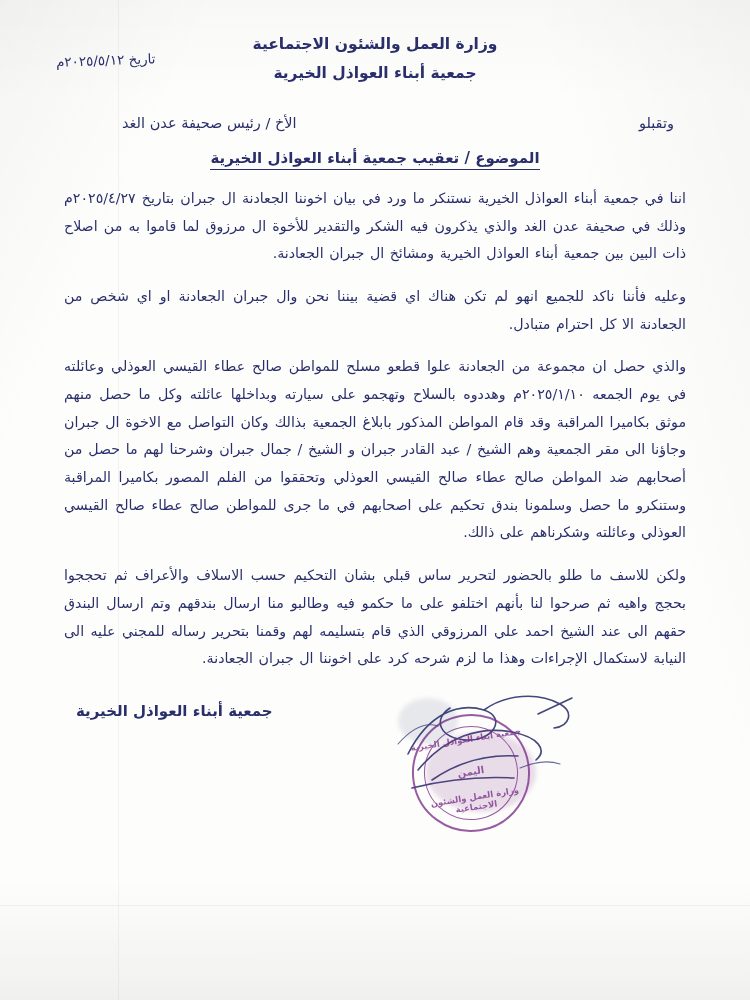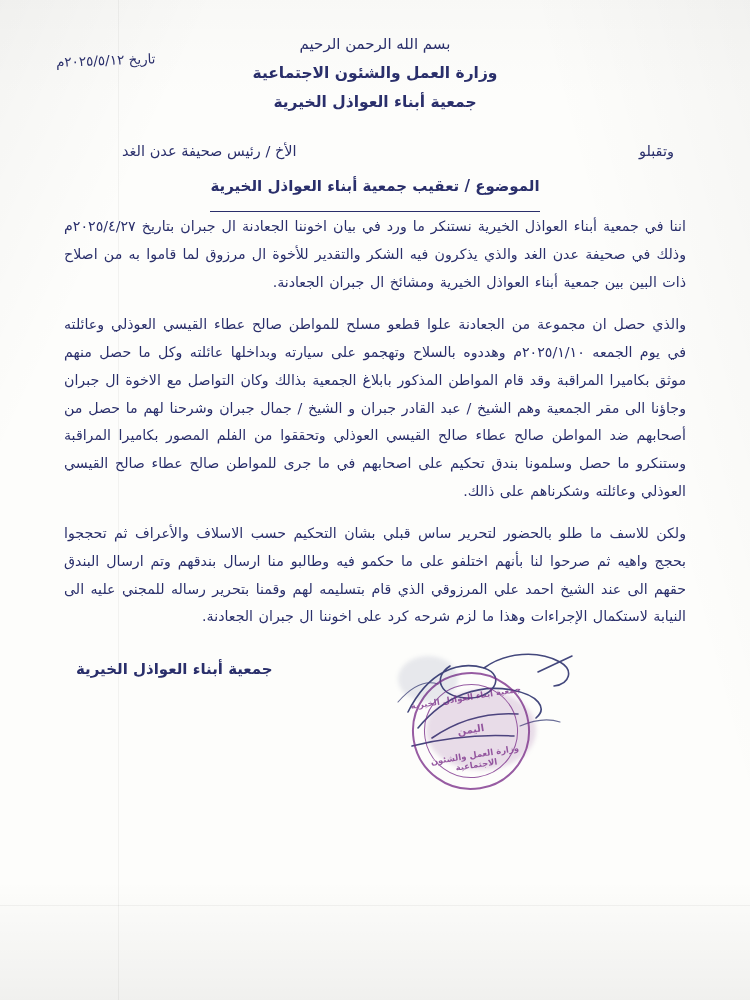--- a/index.html
+++ b/index.html
@@ -74,21 +74,21 @@
     font-size: 14.5px;
   }
   .subject {
     margin-top: 18px;
     text-align: center;
     font-size: 15px;
     font-weight: bold;
   }
   .subject span {
     border-bottom: 1.4px solid #2a2f6b;
-    padding-bottom: 16px;
+    padding-bottom: 2px;
     margin-top: 10px;
   }
   .body {
     margin-top: 18px;
     padding: 0 12px;
   }
   .para {
     font-size: 14.2px;
     line-height: 1.95;
     text-align: justify;
@@ -170,36 +170,36 @@
 <div class="page">
   <div class="paper-shade"></div>
   <div class="crease" style="top:0;left:118px;width:1px;height:1000px;"></div>
   <div class="crease" style="top:905px;left:0;width:750px;height:1px;"></div>
 
   <div class="content">
 
     <div class="date-stamp">تاريخ ٢٠٢٥/٥/١٢م</div>
 
     <div class="header-block">
-      <div class="basmala">بسم الله الرحمن الرحيم</div>
       <div class="org-line2">وزارة العمل والشئون الاجتماعية</div>
       <div class="org-line3">جمعية أبناء العواذل الخيرية</div>
     </div>
 
     <div class="addressee-row">
       <div>الأخ / رئيس صحيفة عدن الغد</div>
       <div>وتقبلو</div>
     </div>
 
     <div class="subject">
       <span>الموضوع / تعقيب جمعية أبناء العواذل الخيرية</span>
     </div>
 
     <div class="body">
       <p class="para">اننا في جمعية أبناء العواذل الخيرية نستنكر ما ورد في بيان اخوننا الجعادنة ال جبران بتاريخ ٢٠٢٥/٤/٢٧م وذلك في صحيفة عدن الغد والذي يذكرون فيه الشكر والتقدير للأخوة ال مرزوق لما قاموا به من اصلاح ذات البين بين جمعية أبناء العواذل الخيرية ومشائخ ال جبران الجعادنة.</p>
+      <p class="para">وعليه فأننا ناكد للجميع انهو لم تكن هناك اي قضية بيننا نحن وال جبران الجعادنة او اي شخص من الجعادنة الا كل احترام متبادل.</p>
       <p class="para">والذي حصل ان مجموعة من الجعادنة علوا قطعو مسلح للمواطن صالح عطاء القيسي العوذلي وعائلته في يوم الجمعه ٢٠٢٥/١/١٠م وهددوه بالسلاح وتهجمو على سيارته وبداخلها عائلته وكل ما حصل منهم موثق بكاميرا المراقبة وقد قام المواطن المذكور بابلاغ الجمعية بذالك وكان التواصل مع الاخوة ال جبران وجاؤنا الى مقر الجمعية وهم الشيخ / عبد القادر جبران و الشيخ / جمال جبران وشرحنا لهم ما حصل من أصحابهم ضد المواطن صالح عطاء صالح القيسي العوذلي وتحققوا من الفلم المصور بكاميرا المراقبة وستنكرو ما حصل وسلمونا بندق تحكيم على اصحابهم في ما جرى للمواطن صالح عطاء صالح القيسي العوذلي وعائلته وشكرناهم على ذالك.</p>
       <p class="para">ولكن للاسف ما طلو بالحضور لتحرير ساس قبلي بشان التحكيم حسب الاسلاف والأعراف ثم تحججوا بحجج واهيه ثم صرحوا لنا بأنهم اختلفو على ما حكمو فيه وطالبو منا ارسال بندقهم وتم ارسال البندق حقهم الى عند الشيخ احمد علي المرزوقي الذي قام بتسليمه لهم وقمنا بتحرير رساله للمجني عليه الى النيابة لاستكمال الإجراءات وهذا ما لزم شرحه كرد على اخوننا ال جبران الجعادنة.</p>
     </div>
 
 
     <div class="signature-row">
       <div class="sig-name">جمعية أبناء العواذل الخيرية</div>
       <div class="sig-area">
 
         <svg class="scribble" width="210" height="120" viewBox="0 0 210 120">

